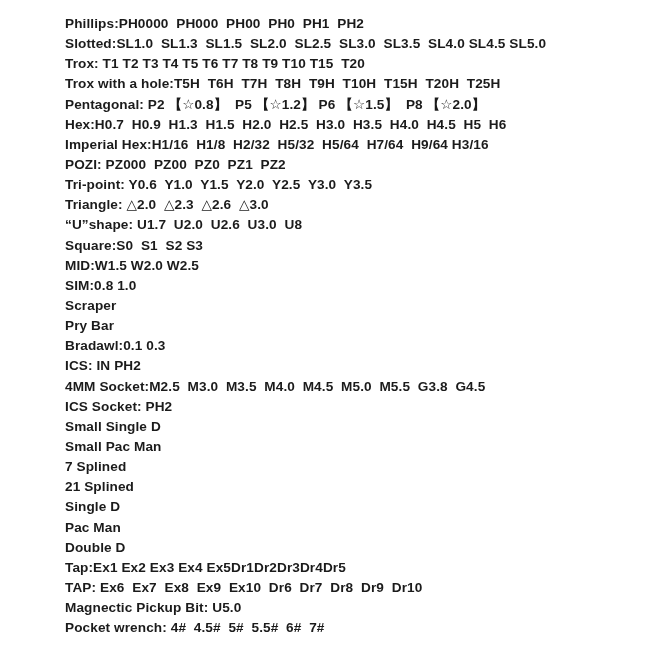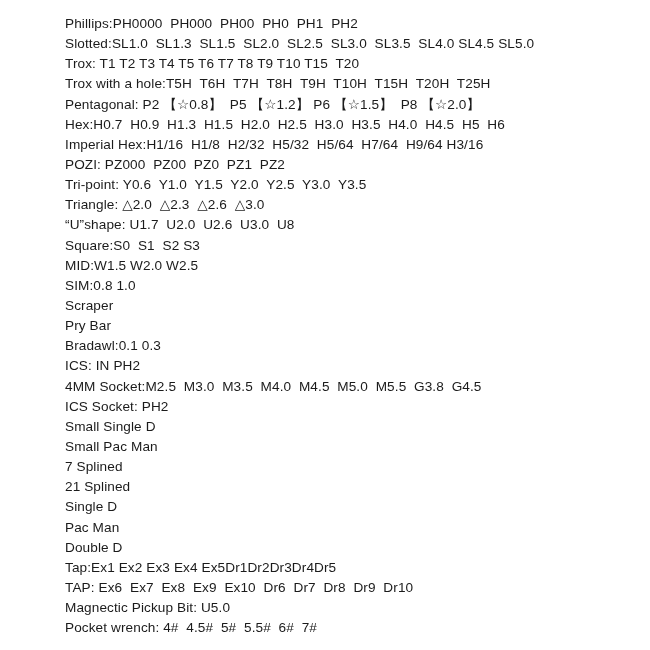--- a/index.html
+++ b/index.html
@@ -14,21 +14,21 @@
     overflow: hidden;
     font-family: "Liberation Sans", "DejaVu Sans", sans-serif;
   }
   .doc {
     position: absolute;
     left: 65px;
     top: 14px;
     right: 10px;
     color: #1b1b1b;
     font-family: "Liberation Sans", "DejaVu Sans", sans-serif;
-    font-weight: 400;
+    font-weight: 700;
     font-size: 13.6px;
     line-height: 20.15px;
     white-space: pre;
     letter-spacing: 0.1px;
   }
   .line {
     height: 20.15px;
   }
 </style>
 </head>

